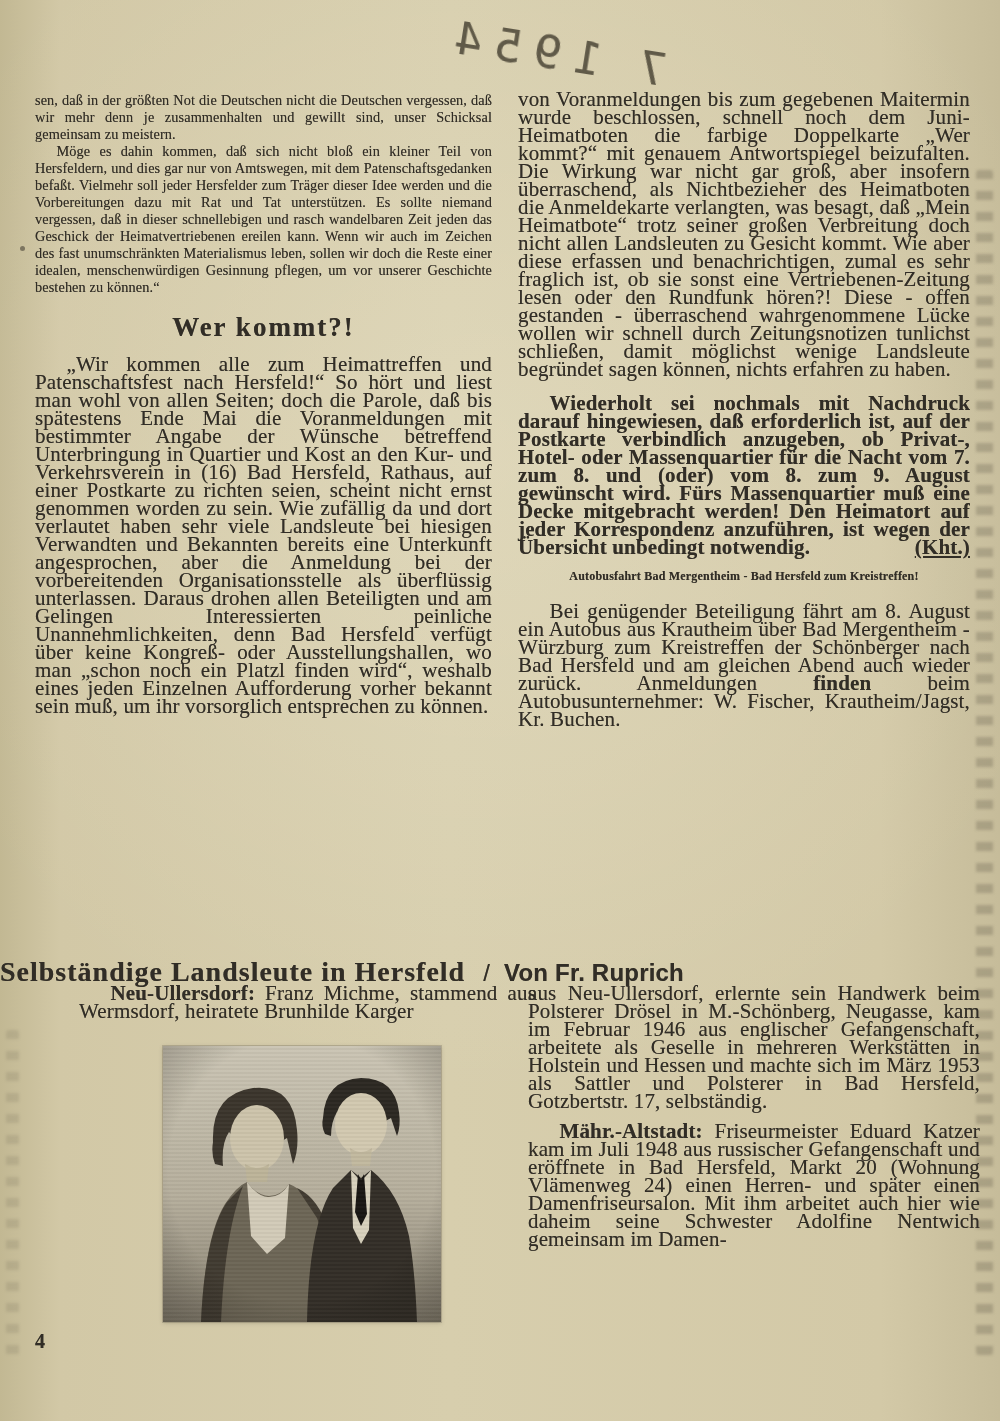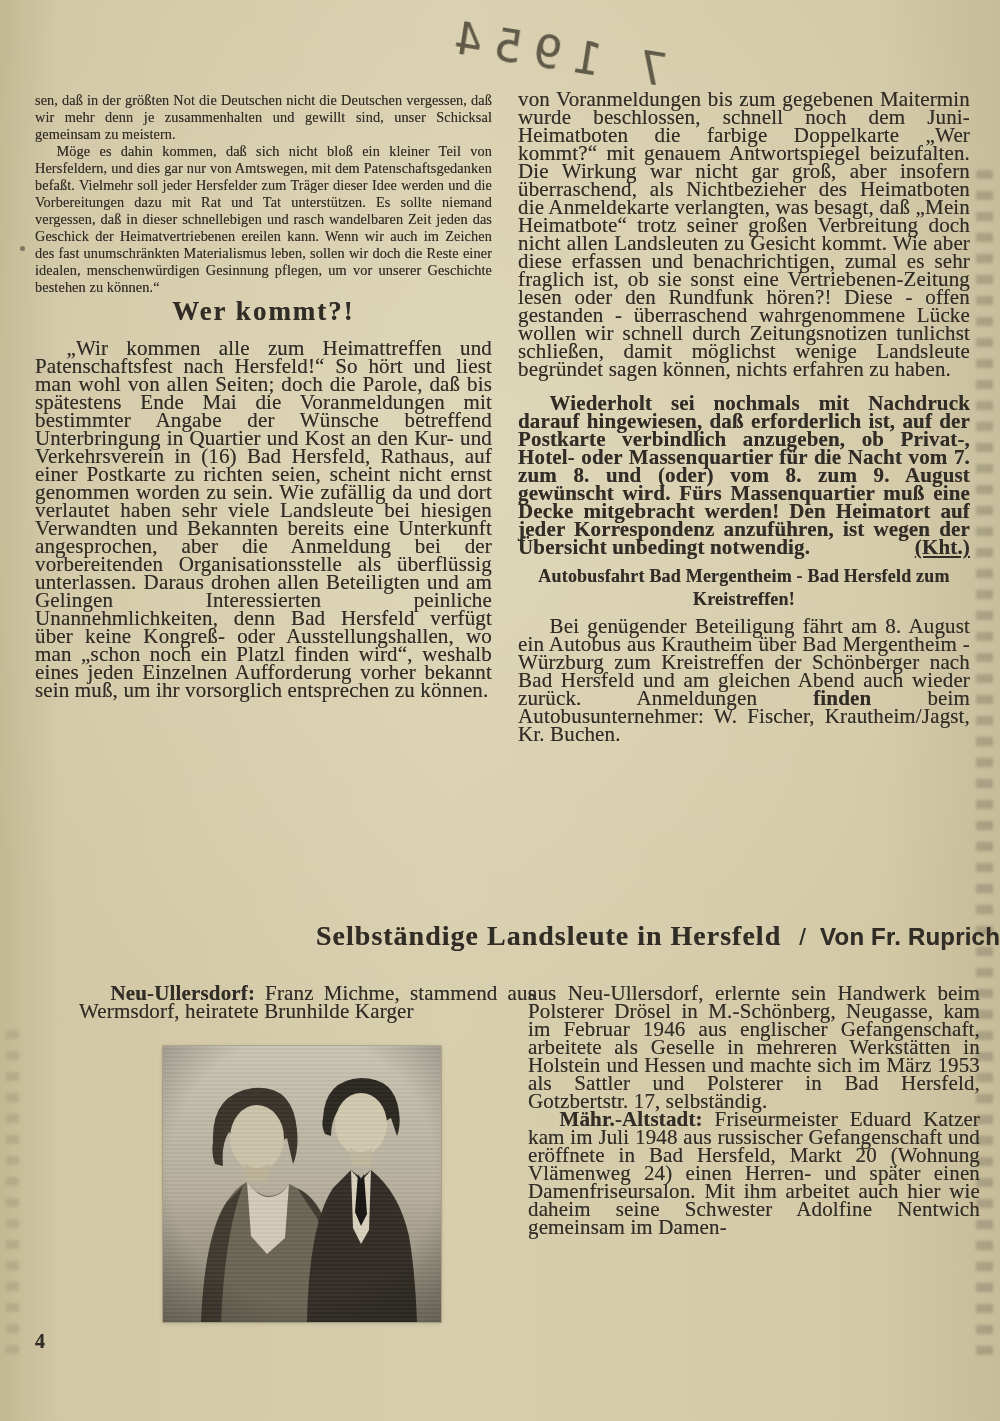--- a/index.html
+++ b/index.html
@@ -22,35 +22,35 @@
   .col-left-bottom  { left:35px;  top:984px; width:457px;margin-left:44px; }
   .col-right-bottom { left:528px; top:984px; width:452px; }
 
   p { margin:0; }
   .justify { text-align:justify; hyphens:auto; }
   .indent { text-indent:1.5em; }
   .small { font-size:14.3px; line-height:17px; letter-spacing:0.1px; }
   .body  { font-size:21px; line-height:18px; letter-spacing:0.15px; }
   .bold  { font-weight:bold; }
   .mt-sm { margin-top:16px; }
-  .mt-md { }
+  .mt-md { margin-top:12px; }
 
   .heading1 {
     text-align:center; font-weight:bold; font-size:27px; line-height:30px;
-    letter-spacing:2px; margin:0 0 13px;
+    letter-spacing:2px; margin:16px 0 13px;
   }
   .heading2 {
-    text-align:center; font-weight:bold; font-size:18px; line-height:23px;
-    margin:9px 0 6px; letter-spacing:0.2px;
+    text-align:center; font-weight:bold; font-size:12px; line-height:23px;
+    margin:9px 0 14px; letter-spacing:0.2px;
   }
   .kht { float:right;text-decoration:underline; }
 
   .section-heading {
-    position:absolute; left:0; top:920px; width:100%;
-    text-align:right; font-weight:bold; font-size:28px; line-height:32px;
+    position:absolute; left:0; top:952px; width:100%;
+    text-align:left; font-weight:bold; font-size:28px; line-height:39px;
     letter-spacing:1px; white-space:nowrap;
   }
   .sh-sep, .sh-author {
     font-family:"Liberation Sans","DejaVu Sans",sans-serif;
     font-size:24px; font-weight:700; letter-spacing:0.2px;
   }
   .sh-sep { margin:0 6px 0 10px; font-weight:400; }
 
   .photo {
     position:relative; margin:26px 0 0 84px; width:278px; height:276px;

